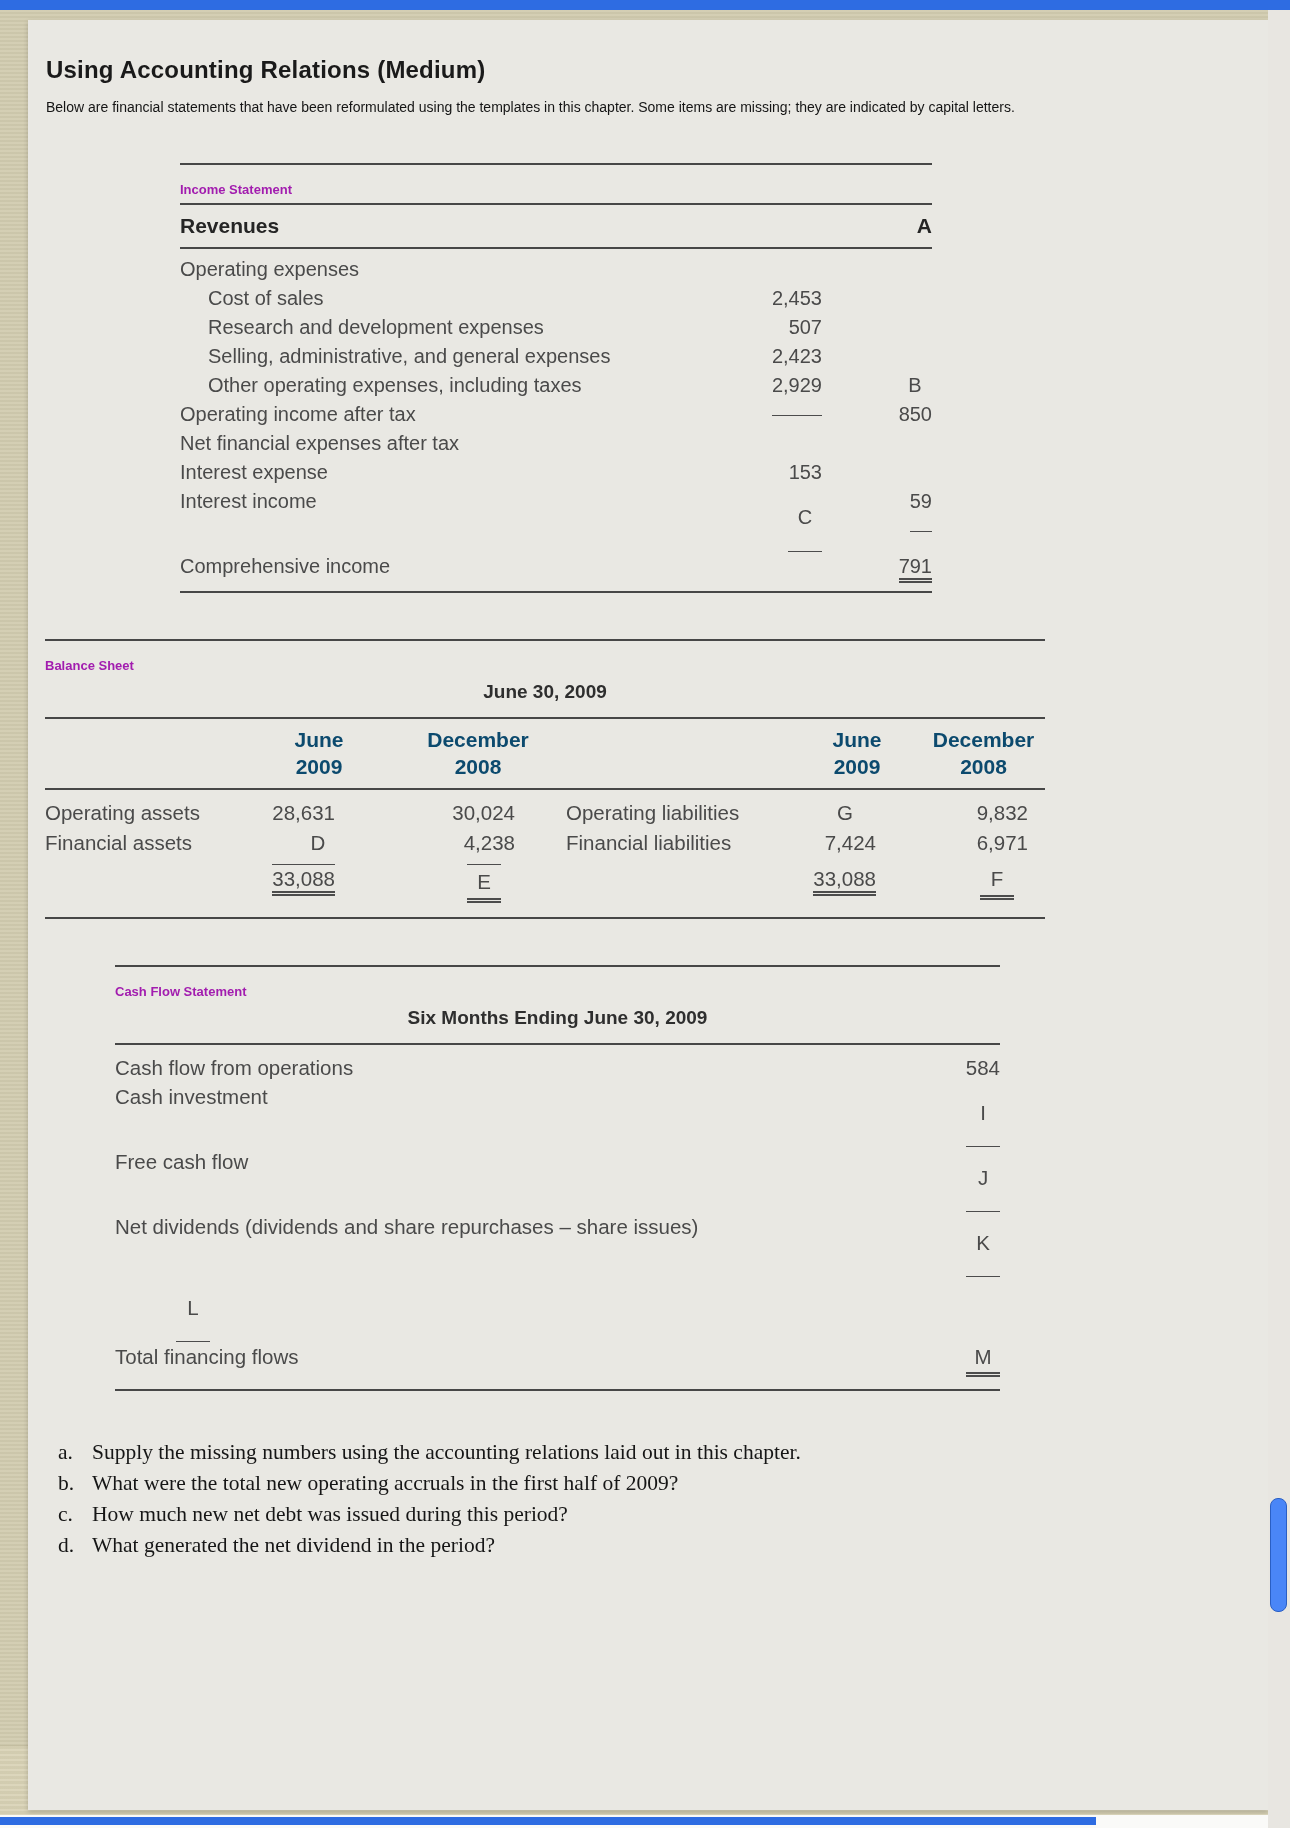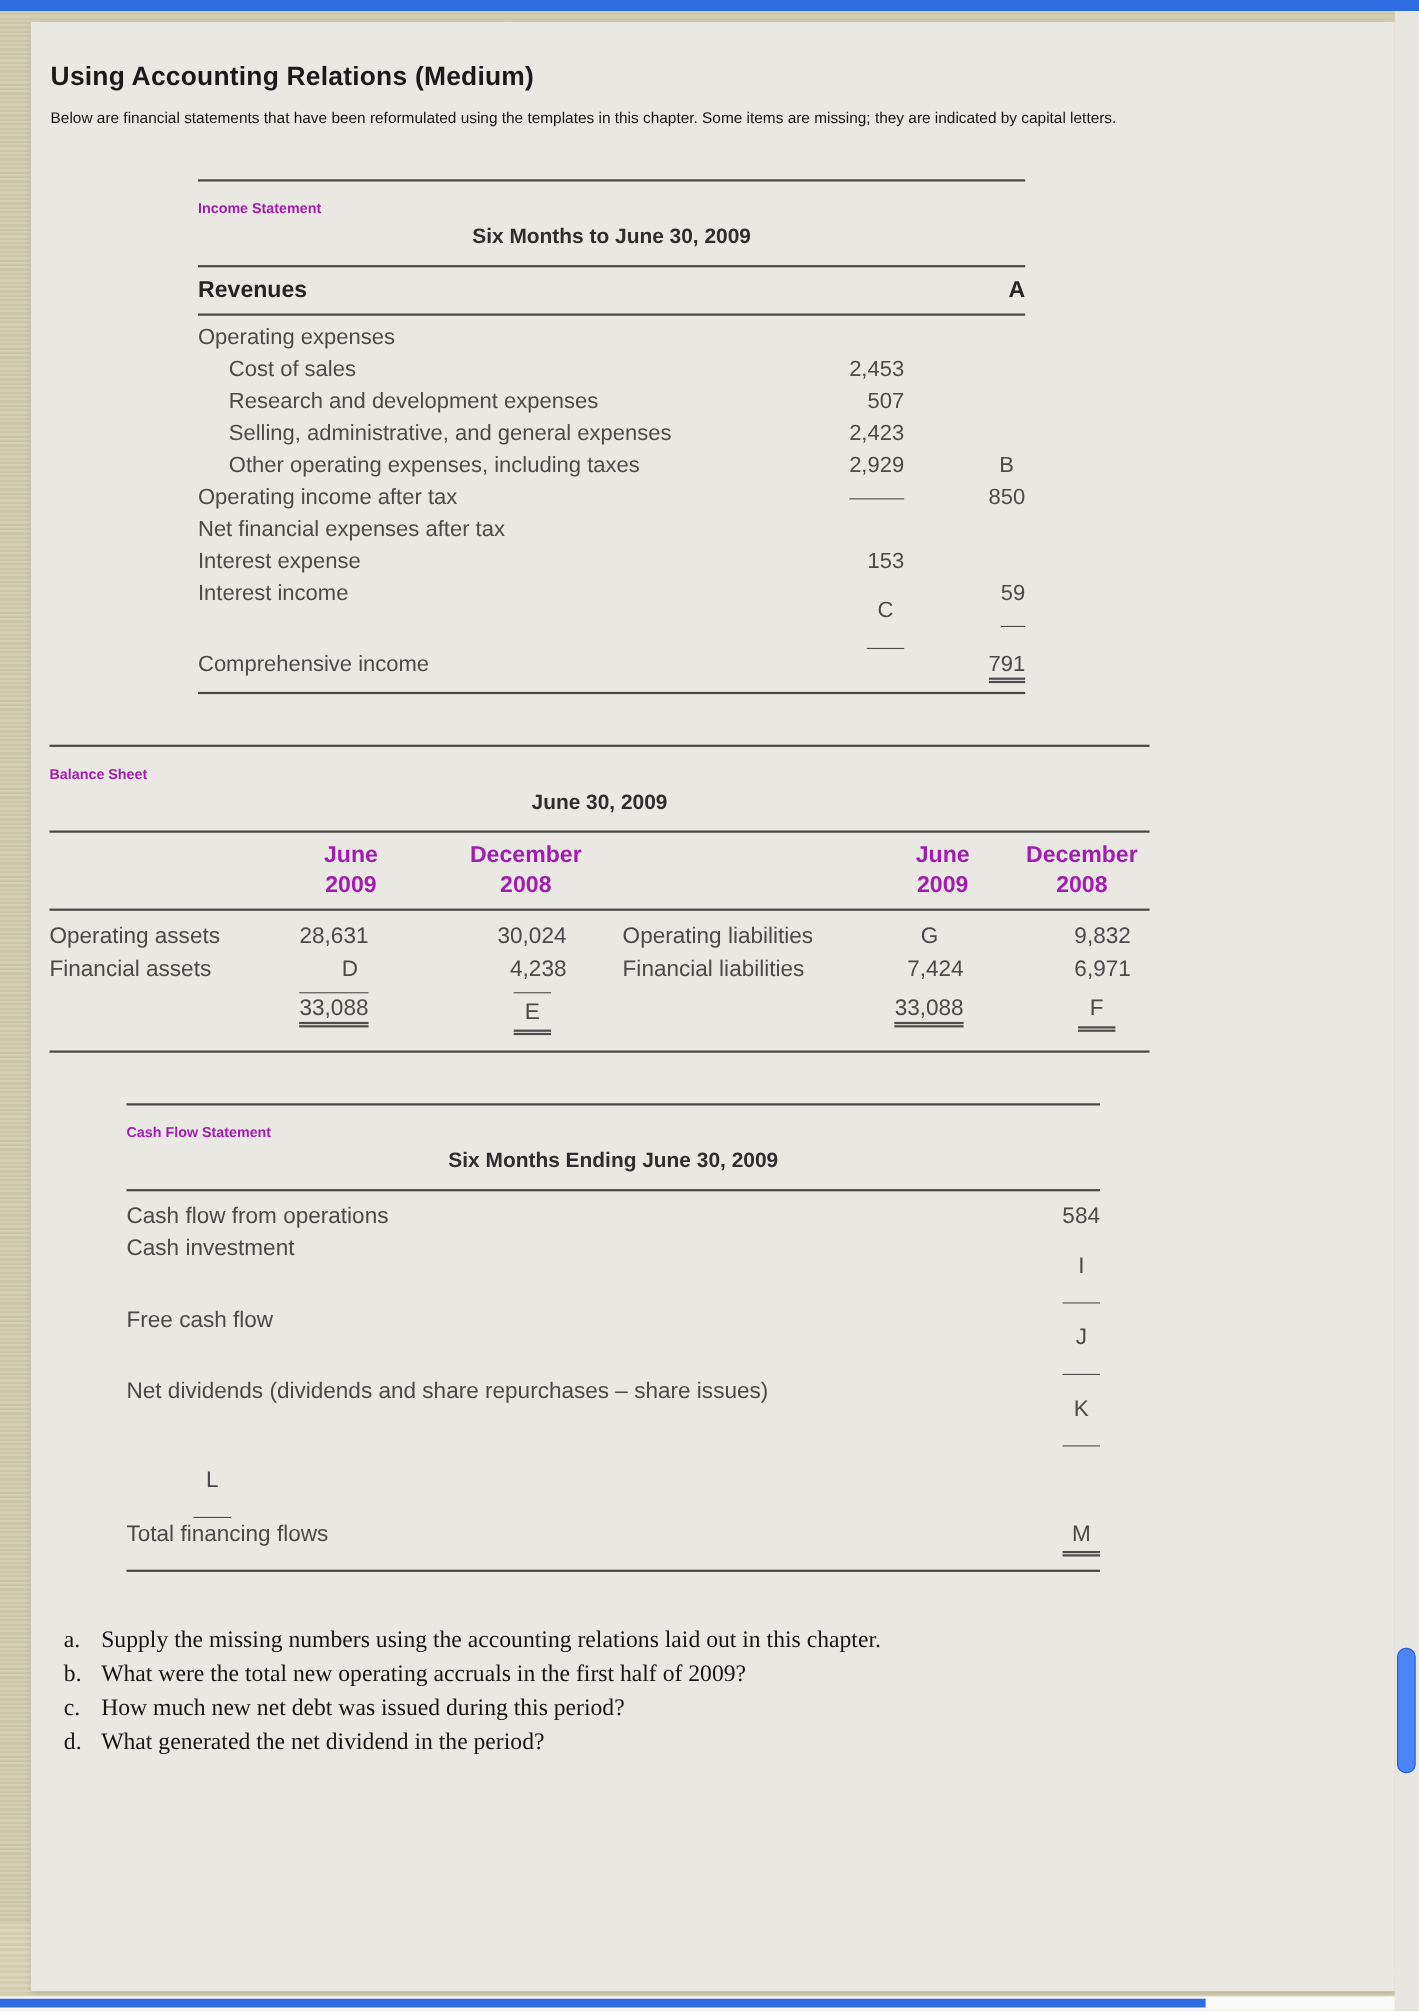--- a/index.html
+++ b/index.html
@@ -37,21 +37,21 @@
   .is-body{padding:6px 0 10px 0;}
 
   .u{border-bottom:1.5px solid #4c4c4c;padding-bottom:19px;margin-top:16px;}
   .uu{border-bottom:5px double #4c4c4c;padding-bottom:1px;}
   .tl{border-top:1.5px solid #4c4c4c;padding-top:2px;}
   .box{display:inline-block;min-width:34px;text-align:center;}
   .lpad{margin-right:14px;}
 
   
   .bs{margin:46px 0 0 17px;width:1000px;color:#4a4a4a;}
-  .bs-head{display:flex;font-weight:bold;color:#a21caf;font-size:21px;line-height:27px;padding:7px 0 8px 0;text-align:center;}
+  .bs-head{display:flex;font-weight:bold;color:#0c4a6e;font-size:21px;line-height:27px;padding:7px 0 8px 0;text-align:center;}
   .bh-sp1{width:209px;} .bh-jl{width:130px;} .bh-dl{width:188px;} .bh-sp2{width:220px;} .bh-jr{width:130px;} .bh-dr{width:123px;}
   .bs-body{padding:8px 0 14px 0;}
   .bs-row{display:flex;line-height:30px;font-size:20.5px;}
   .bs-ll{width:210px;}
   .bs-c1{width:80px;text-align:right;}
   .bs-c2{width:180px;text-align:right;}
   .bs-lr{width:220px;margin-left:51px;}
   .bs-c3{width:90px;text-align:right;}
   .bs-c4{width:152px;text-align:right;}
   .bs-total{margin-top:6px;}
@@ -81,21 +81,20 @@
   <div class="scroll-thumb"></div>
 
   <div class="page">
 
     <div class="heading">Using Accounting Relations (Medium)</div>
     <div class="intro">Below are financial statements that have been reformulated using the templates in this chapter. Some items are missing; they are indicated by capital letters.</div>
 
     <section class="is">
       <div class="rule"></div>
       <div class="tbl-title">Income Statement</div>
-      <div class="tbl-sub">Six Months to June 30, 2009</div>
       <div class="rule"></div>
 
       <div class="is-rev">
         <div class="lbl">Revenues</div>
         <div class="c2"><span>A</span></div>
       </div>
       <div class="rule"></div>
 
       <div class="is-body">
         <div class="isrow">

